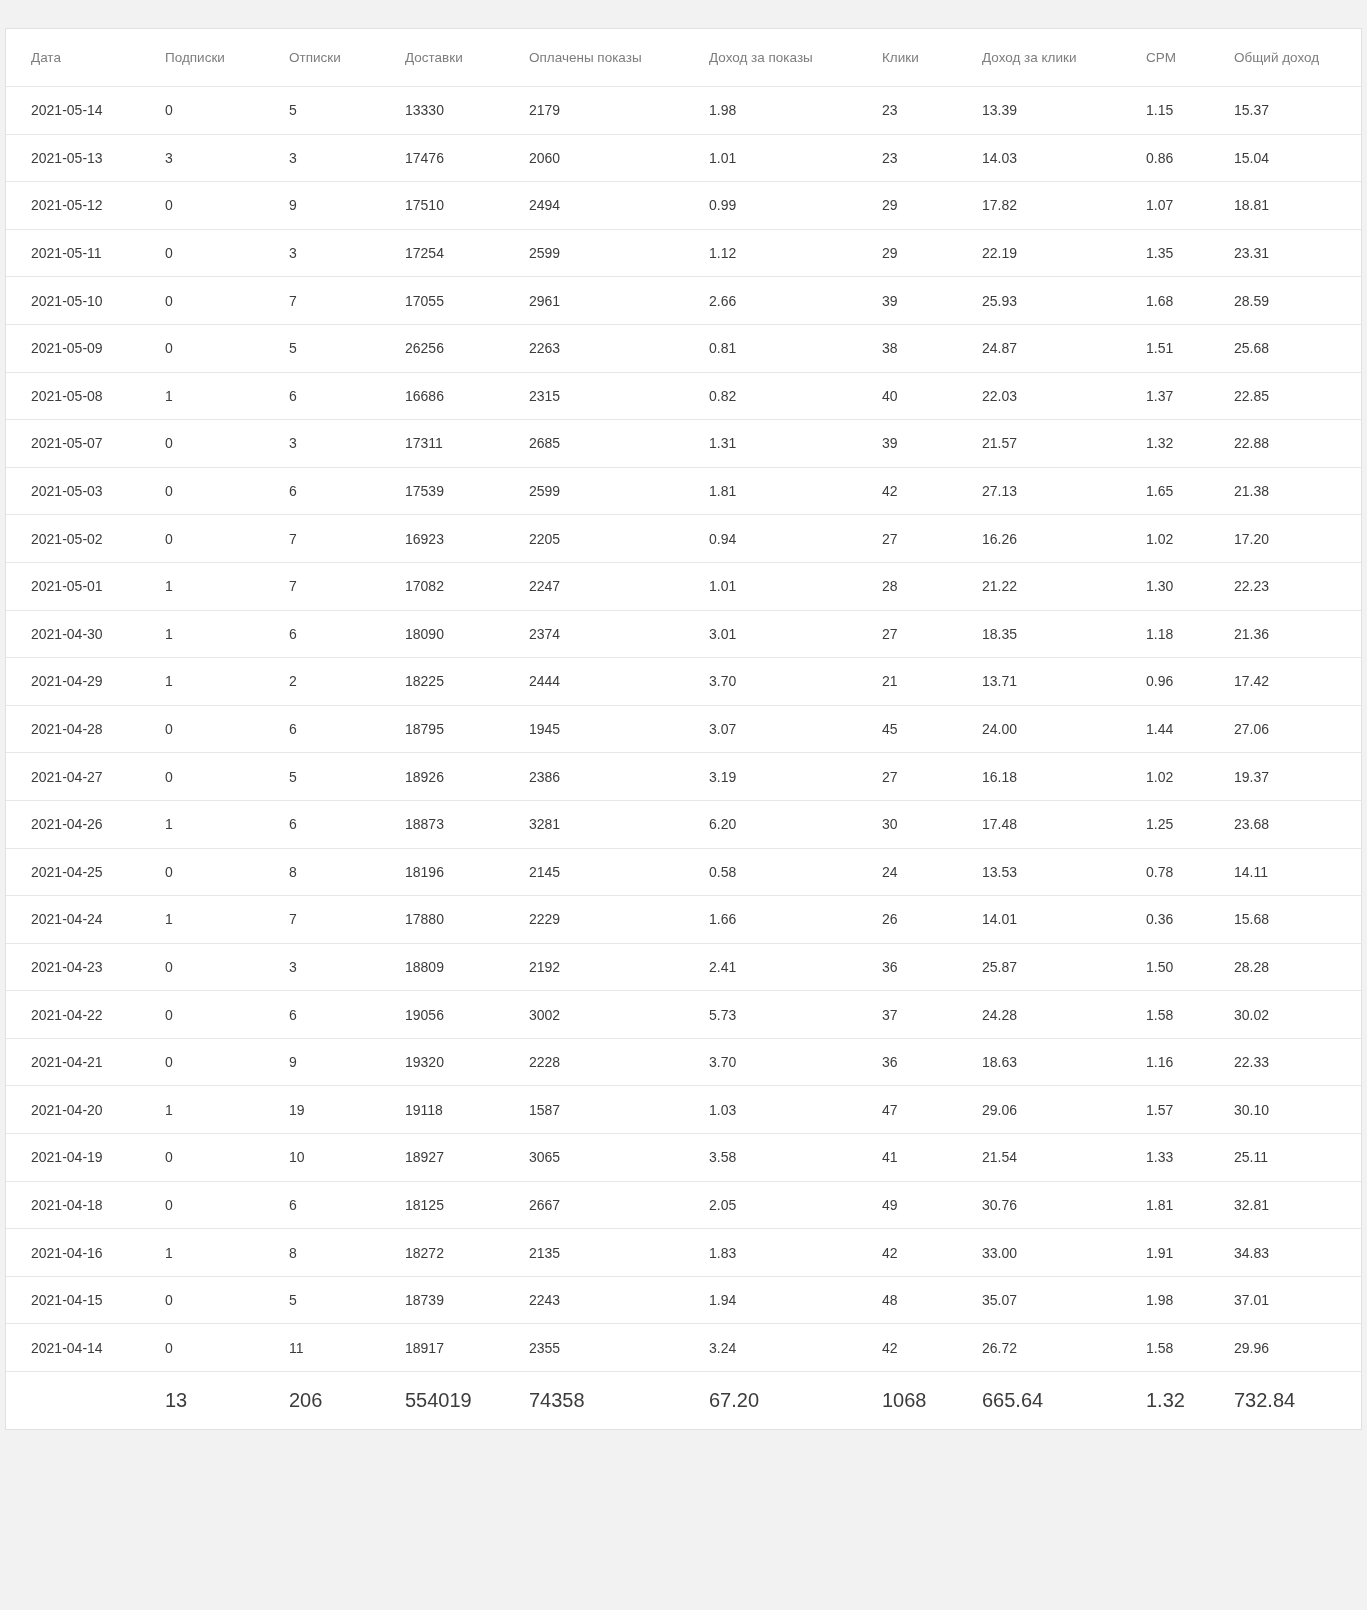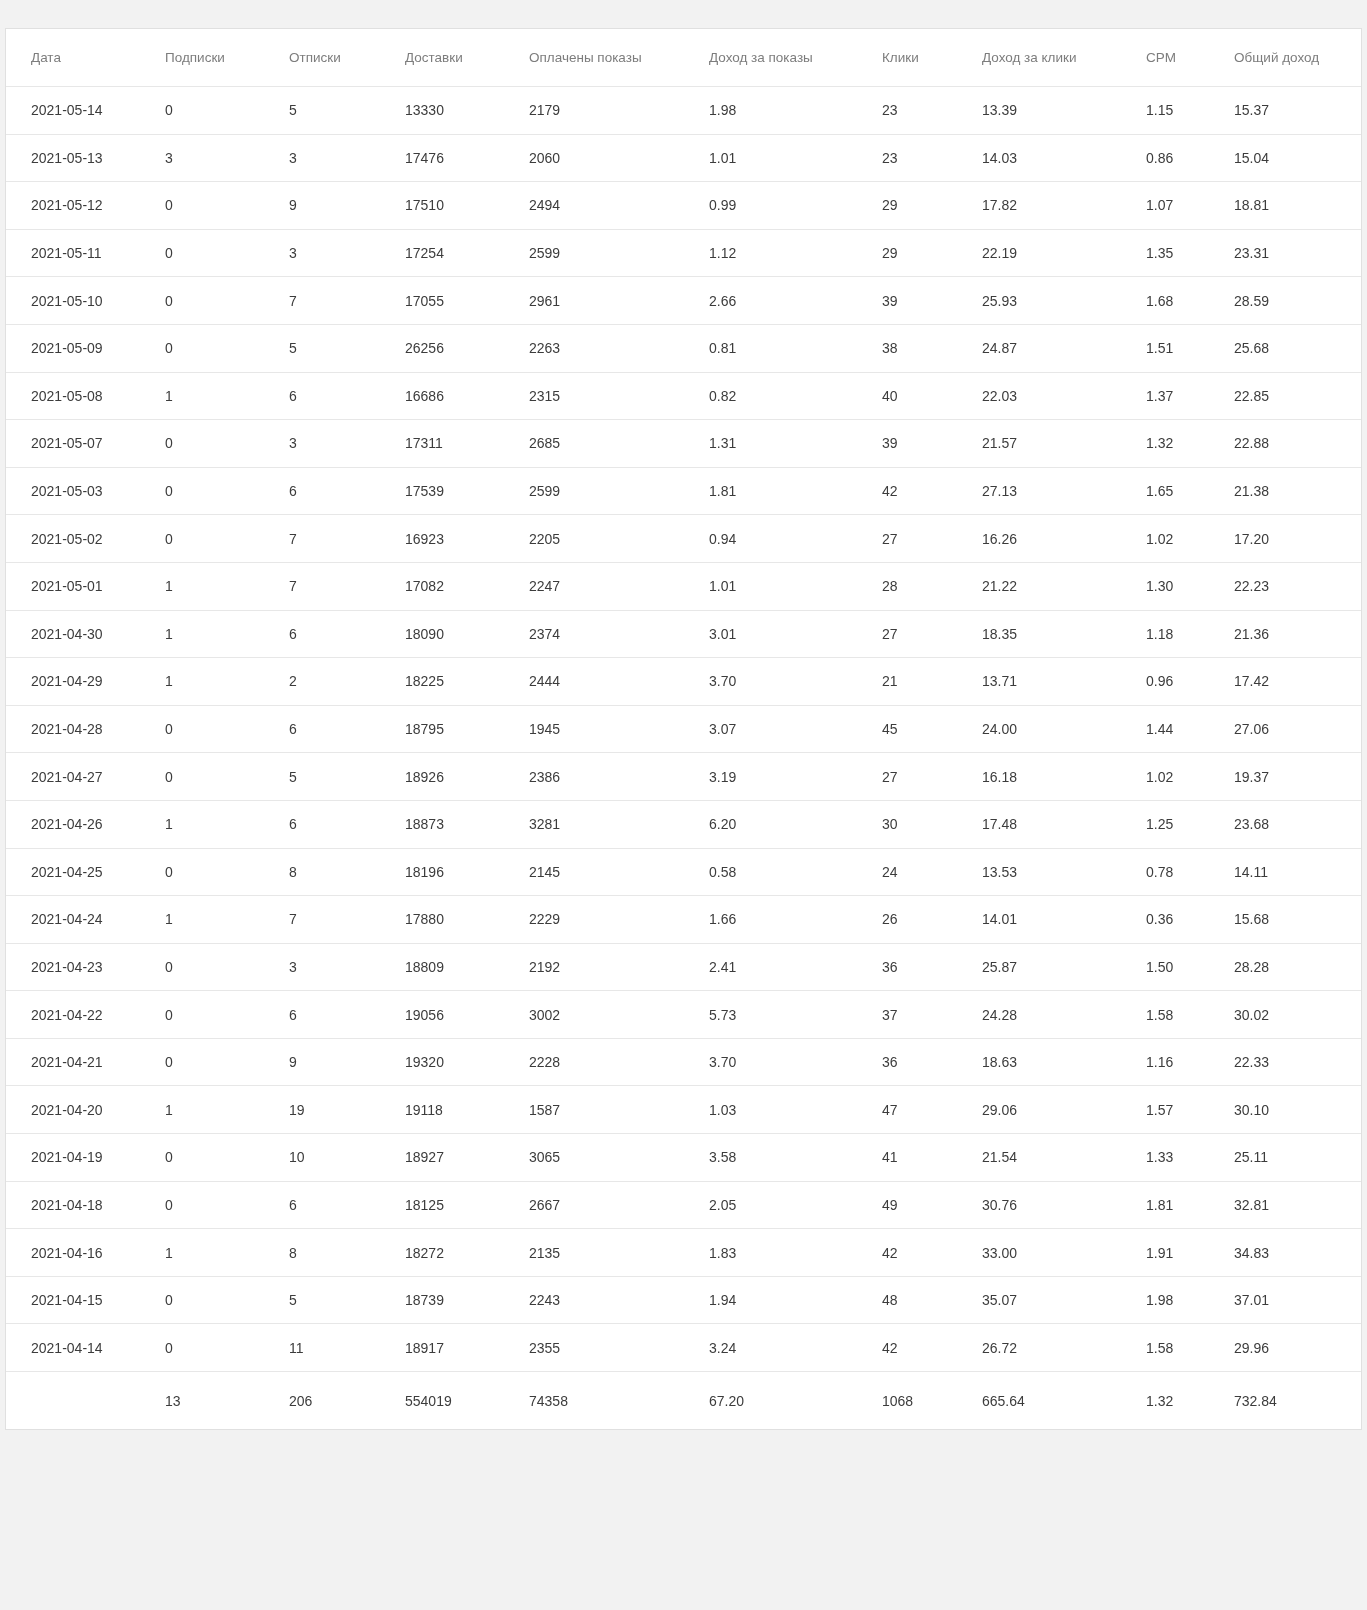--- a/index.html
+++ b/index.html
@@ -44,21 +44,21 @@
     }
     tbody td{
       height:46.6px;
       color:var(--body-text);
       font-size:14px;
       border-top:1px solid var(--row-divider);
     }
     tfoot td{
       height:57px;
       color:var(--body-text);
-      font-size:14px;
+      font-size:20px;
       border-top:1px solid var(--row-divider);
     }
   </style>
 </head>
 <body>
 
 <div class="card">
   <table>
     <colgroup>
       <col style="width:134px">

